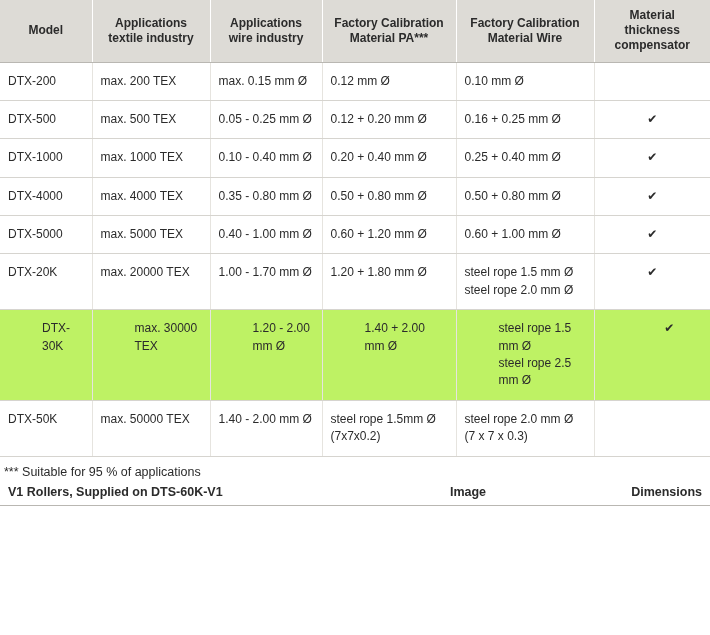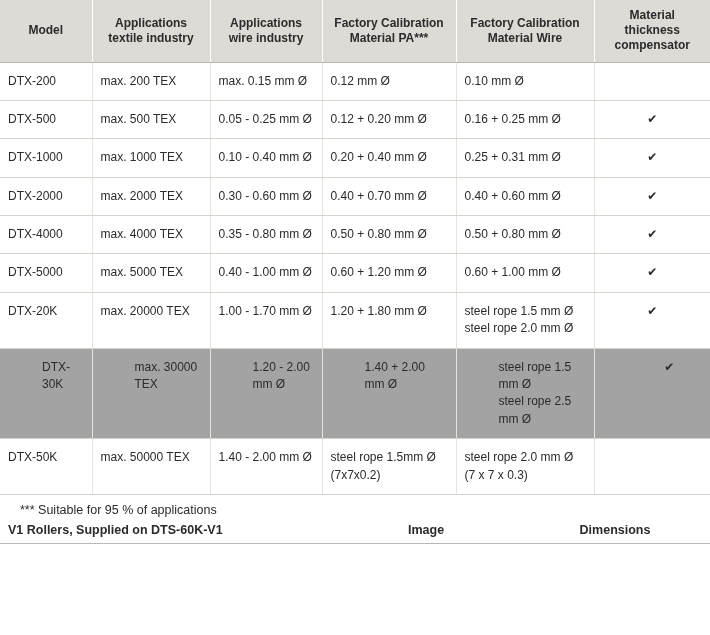--- a/index.html
+++ b/index.html
@@ -46,52 +46,52 @@
     border-bottom: 1px solid #d6d4cf;
     border-right: 1px solid #e6e4df;
     vertical-align: top;
     font-size: 12px;
     line-height: 1.45;
     color: #2b2b2b;
     background: #ffffff;
   }
   table.spec td:last-child { border-right: none; }
   tr.highlight td {
-    background: #a3a3a3;
+    background: #bef264;
     padding-left: 42px;
   }
   td.check {
     text-align: center;
     font-size: 13px;
     color: #1a1a1a;
   }
   .col-model { width: 92px; }
   .col-textile { width: 118px; }
   .col-wire { width: 112px; }
   .col-calpa { width: 134px; }
   .col-calwire { width: 138px; }
   .col-comp { width: 116px; }
 
   .footnote {
-    padding: 8px 8px 4px 20px;
+    padding: 8px 8px 4px 4px;
     font-size: 12.5px;
     color: #2b2b2b;
   }
   .v1-header-row {
     display: flex;
     align-items: flex-end;
     padding: 2px 8px 6px 8px;
     font-size: 12.5px;
     font-weight: bold;
     color: #2b2b2b;
     border-bottom: 1px solid #b9b7b2;
   }
   .v1-title { width: 400px; }
-  .v1-image-label { width: 120px; text-align: left; }
-  .v1-dim-label { flex: 1; text-align: center; }
+  .v1-image-label { width: 120px; text-align: center; }
+  .v1-dim-label { flex: 1; text-align: right; }
 </style>
 </head>
 <body>
 
 <div id="page">
 
   <table class="spec">
     <colgroup>
       <col class="col-model">
       <col class="col-textile">
@@ -125,29 +125,21 @@
           <td>0.05 - 0.25 mm Ø</td>
           <td>0.12 + 0.20 mm Ø</td>
           <td>0.16 + 0.25 mm Ø</td>
           <td class="check">✔</td>
         </tr>
         <tr>
           <td>DTX-1000</td>
           <td>max. 1000 TEX</td>
           <td>0.10 - 0.40 mm Ø</td>
           <td>0.20 + 0.40 mm Ø</td>
-          <td>0.25 + 0.31 mm Ø</td>
-          <td class="check">✔</td>
-        </tr>
-        <tr>
-          <td>DTX-2000</td>
-          <td>max. 2000 TEX</td>
-          <td>0.30 - 0.60 mm Ø</td>
-          <td>0.40 + 0.70 mm Ø</td>
-          <td>0.40 + 0.60 mm Ø</td>
+          <td>0.25 + 0.40 mm Ø</td>
           <td class="check">✔</td>
         </tr>
         <tr>
           <td>DTX-4000</td>
           <td>max. 4000 TEX</td>
           <td>0.35 - 0.80 mm Ø</td>
           <td>0.50 + 0.80 mm Ø</td>
           <td>0.50 + 0.80 mm Ø</td>
           <td class="check">✔</td>
         </tr>

